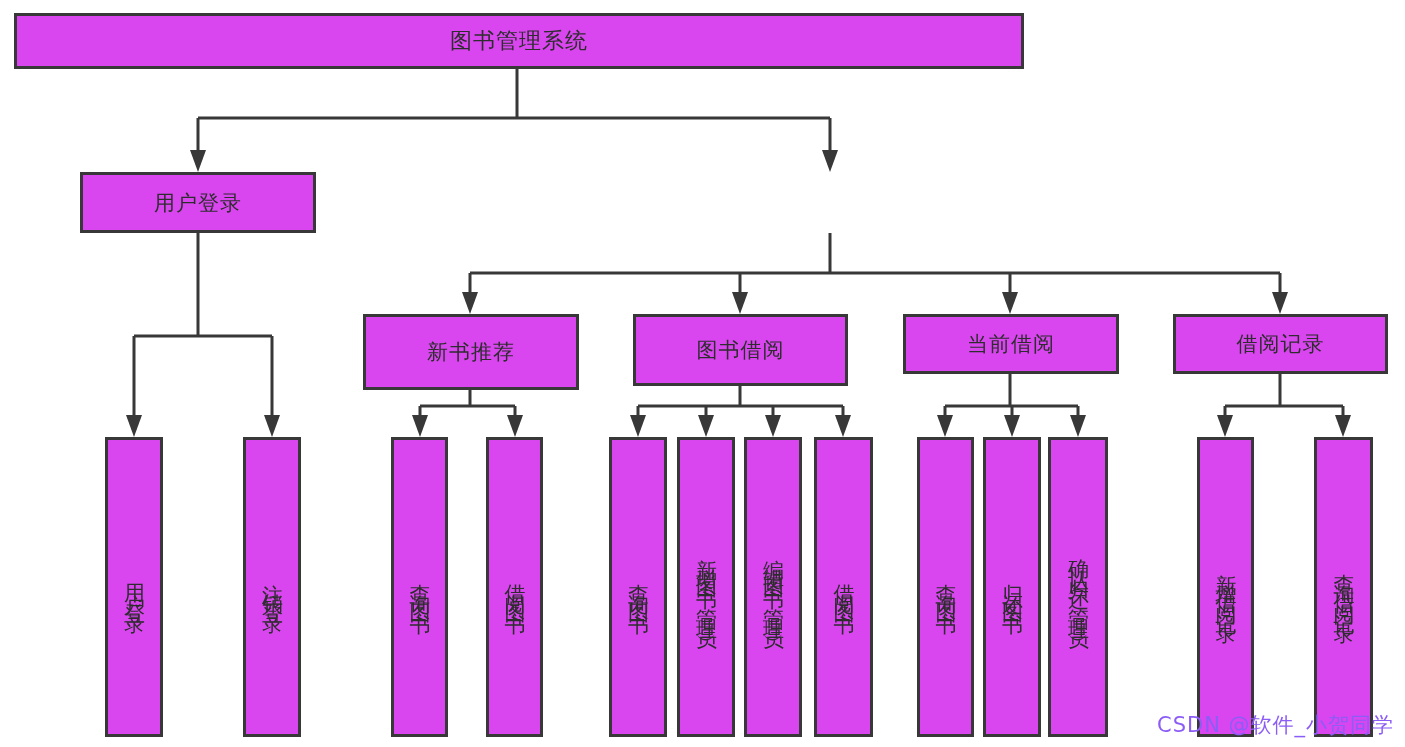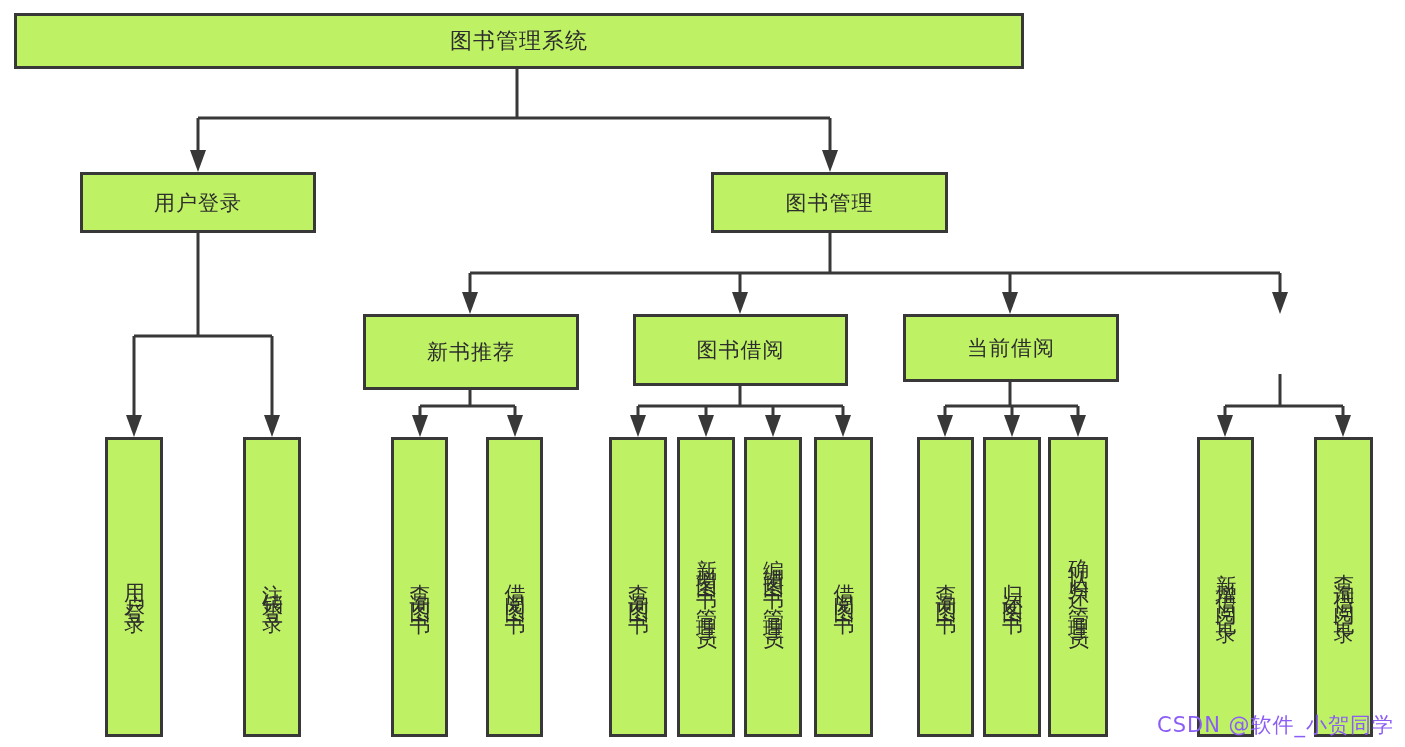--- a/index.html
+++ b/index.html
@@ -14,21 +14,21 @@
     font-family:"DejaVu Sans", sans-serif;
     overflow:hidden;
   }
   #connectors{
     position:absolute;left:0;top:0;width:1405px;height:747px;
   }
   .box{
     position:absolute;
     box-sizing:border-box;
     border:3px solid var(--line);
-    background:#bef264;
+    background:#d946ef;
     display:flex;
     align-items:center;
     justify-content:center;
     color:var(--text);
     font-size:21px;
     letter-spacing:1px;
   }
   .box.root{font-size:22px;}
   .v-box{
     writing-mode:vertical-rl;
@@ -110,25 +110,25 @@
       <polygon points="1078,437 1070,415 1086,415"></polygon>
 
       <polygon points="1225,437 1217,415 1233,415"></polygon>
       <polygon points="1343,437 1335,415 1351,415"></polygon>
     </g>
   </svg>
 
   <div class="box root" style="left:14px;top:13px;width:1010px;height:56px;">图书管理系统</div>
 
   <div class="box" style="left:80px;top:172px;width:236px;height:61px;">用户登录</div>
-  <div class="box" style="left:711px;top:172px;width:237px;height:61px;">图书管理</div>
 
   <div class="box" style="left:363px;top:314px;width:216px;height:76px;">新书推荐</div>
   <div class="box" style="left:633px;top:314px;width:215px;height:72px;">图书借阅</div>
-  <div class="box" style="left:903px;top:314px;width:216px;height:68px;">当前借阅</div>
+  <div class="box" style="left:903px;top:314px;width:216px;height:60px;">当前借阅</div>
+  <div class="box" style="left:1173px;top:314px;width:215px;height:60px;">借阅记录</div>
 
   <div class="box v-box" style="left:105px;top:437px;width:58px;height:300px;">用户登录</div>
   <div class="box v-box" style="left:243px;top:437px;width:58px;height:300px;">注销登录</div>
 
   <div class="box v-box" style="left:391px;top:437px;width:57px;height:300px;">查询图书</div>
   <div class="box v-box" style="left:486px;top:437px;width:57px;height:300px;">借阅图书</div>
 
   <div class="box v-box" style="left:609px;top:437px;width:58px;height:300px;">查询图书</div>
   <div class="box v-box" style="left:677px;top:437px;width:58px;height:300px;">新增图书（管理员）</div>
   <div class="box v-box" style="left:744px;top:437px;width:58px;height:300px;">编辑图书（管理员）</div>

